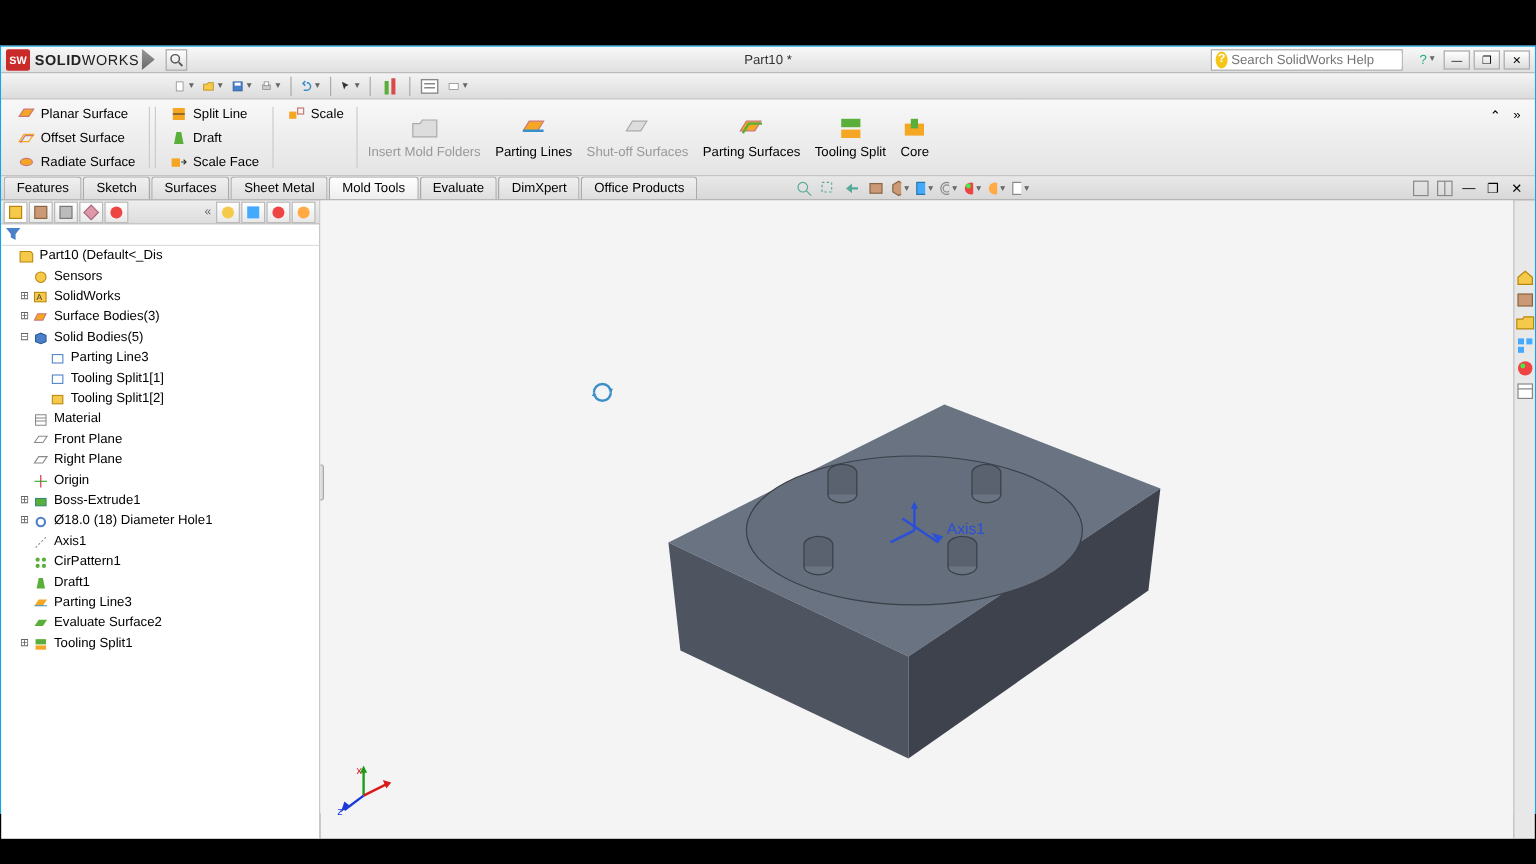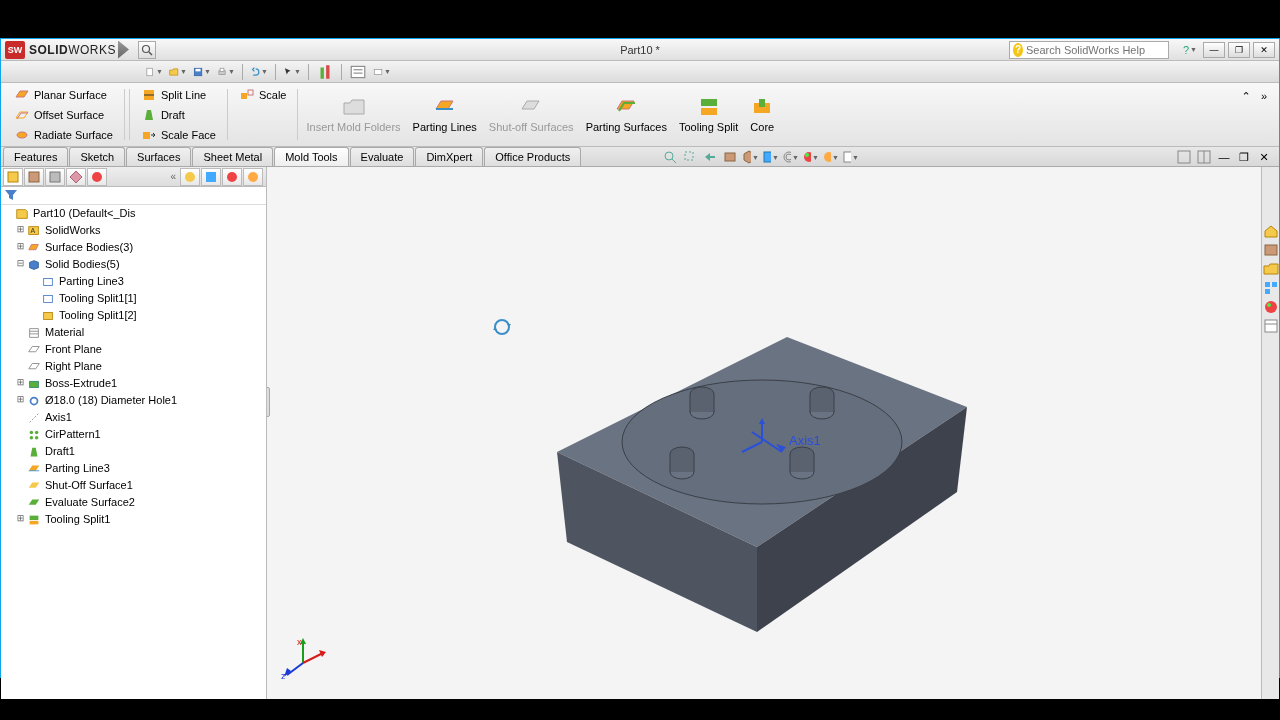--- a/index.html
+++ b/index.html
@@ -417,20 +417,27 @@
       </div>
       <div class="tree" id="tree">
           <div class="tree-row indent0">
             <span class="exp"></span>
             <svg class="ti" viewBox="0 0 16 16">
               <path d="M2 3h10l2 2v8H2z" fill="#f5c94a" stroke="#b8860b"></path>
             </svg>
             <span>Part10  (Default&lt;<default>_Dis</default></span>
           </div>
           <div class="tree-row indent1">
+            <span class="exp"></span>
+            <svg class="ti" viewBox="0 0 16 16">
+              <circle cx="8" cy="8" r="5" fill="#f5c94a" stroke="#b8860b"></circle>
+            </svg>
+            <span>Sensors</span>
+          </div>
+          <div class="tree-row indent1">
             <span class="exp">⊞</span>
             <svg class="ti" viewBox="0 0 16 16">
               <rect x="2" y="3" width="11" height="9" fill="#f5c94a" stroke="#b8860b"></rect>
               <text x="4" y="10" font-size="8" fill="#333">A</text>
             </svg>
             <span>SolidWorks</span>
           </div>
           <div class="tree-row indent1">
             <span class="exp">⊞</span>
             <svg class="ti" viewBox="0 0 16 16">
@@ -481,20 +488,28 @@
               <path d="M2 10L6 4h8l-4 6z" fill="none" stroke="#888"></path>
             </svg>
             <span>Front Plane</span>
           </div>
           <div class="tree-row indent1">
             <span class="exp"></span>
             <svg class="ti" viewBox="0 0 16 16">
               <path d="M2 10L6 4h8l-4 6z" fill="none" stroke="#888"></path>
             </svg>
             <span>Right Plane</span>
+          </div>
+          <div class="tree-row indent1">
+            <span class="exp"></span>
+            <svg class="ti" viewBox="0 0 16 16">
+              <line x1="8" y1="2" x2="8" y2="14" stroke="#d81a1a"></line>
+              <line x1="2" y1="8" x2="14" y2="8" stroke="#1a9e1a"></line>
+            </svg>
+            <span>Origin</span>
           </div>
           <div class="tree-row indent1">
             <span class="exp">⊞</span>
             <svg class="ti" viewBox="0 0 16 16">
               <rect x="3" y="5" width="10" height="7" fill="#5aaf3a" stroke="#387"></rect>
             </svg>
             <span>Boss-Extrude1</span>
           </div>
           <div class="tree-row indent1">
             <span class="exp">⊞</span>
@@ -527,27 +542,20 @@
             </svg>
             <span>Draft1</span>
           </div>
           <div class="tree-row indent1">
             <span class="exp"></span>
             <svg class="ti" viewBox="0 0 16 16">
               <path d="M2 10L6 4h8l-4 6z" fill="#f5a623"></path>
               <line x1="2" y1="10" x2="14" y2="10" stroke="#3a8fc9"></line>
             </svg>
             <span>Parting Line3</span>
-          </div>
-          <div class="tree-row indent1">
-            <span class="exp"></span>
-            <svg class="ti" viewBox="0 0 16 16">
-              <path d="M2 10L6 4h8l-4 6z" fill="#f5c94a"></path>
-            </svg>
-            <span>Shut-Off Surface1</span>
           </div>
           <div class="tree-row indent1">
             <span class="exp"></span>
             <svg class="ti" viewBox="0 0 16 16">
               <path d="M2 10L6 4h8l-4 6z" fill="#5aaf3a"></path>
             </svg>
             <span>Evaluate Surface2</span>
           </div>
           <div class="tree-row indent1">
             <span class="exp">⊞</span>

